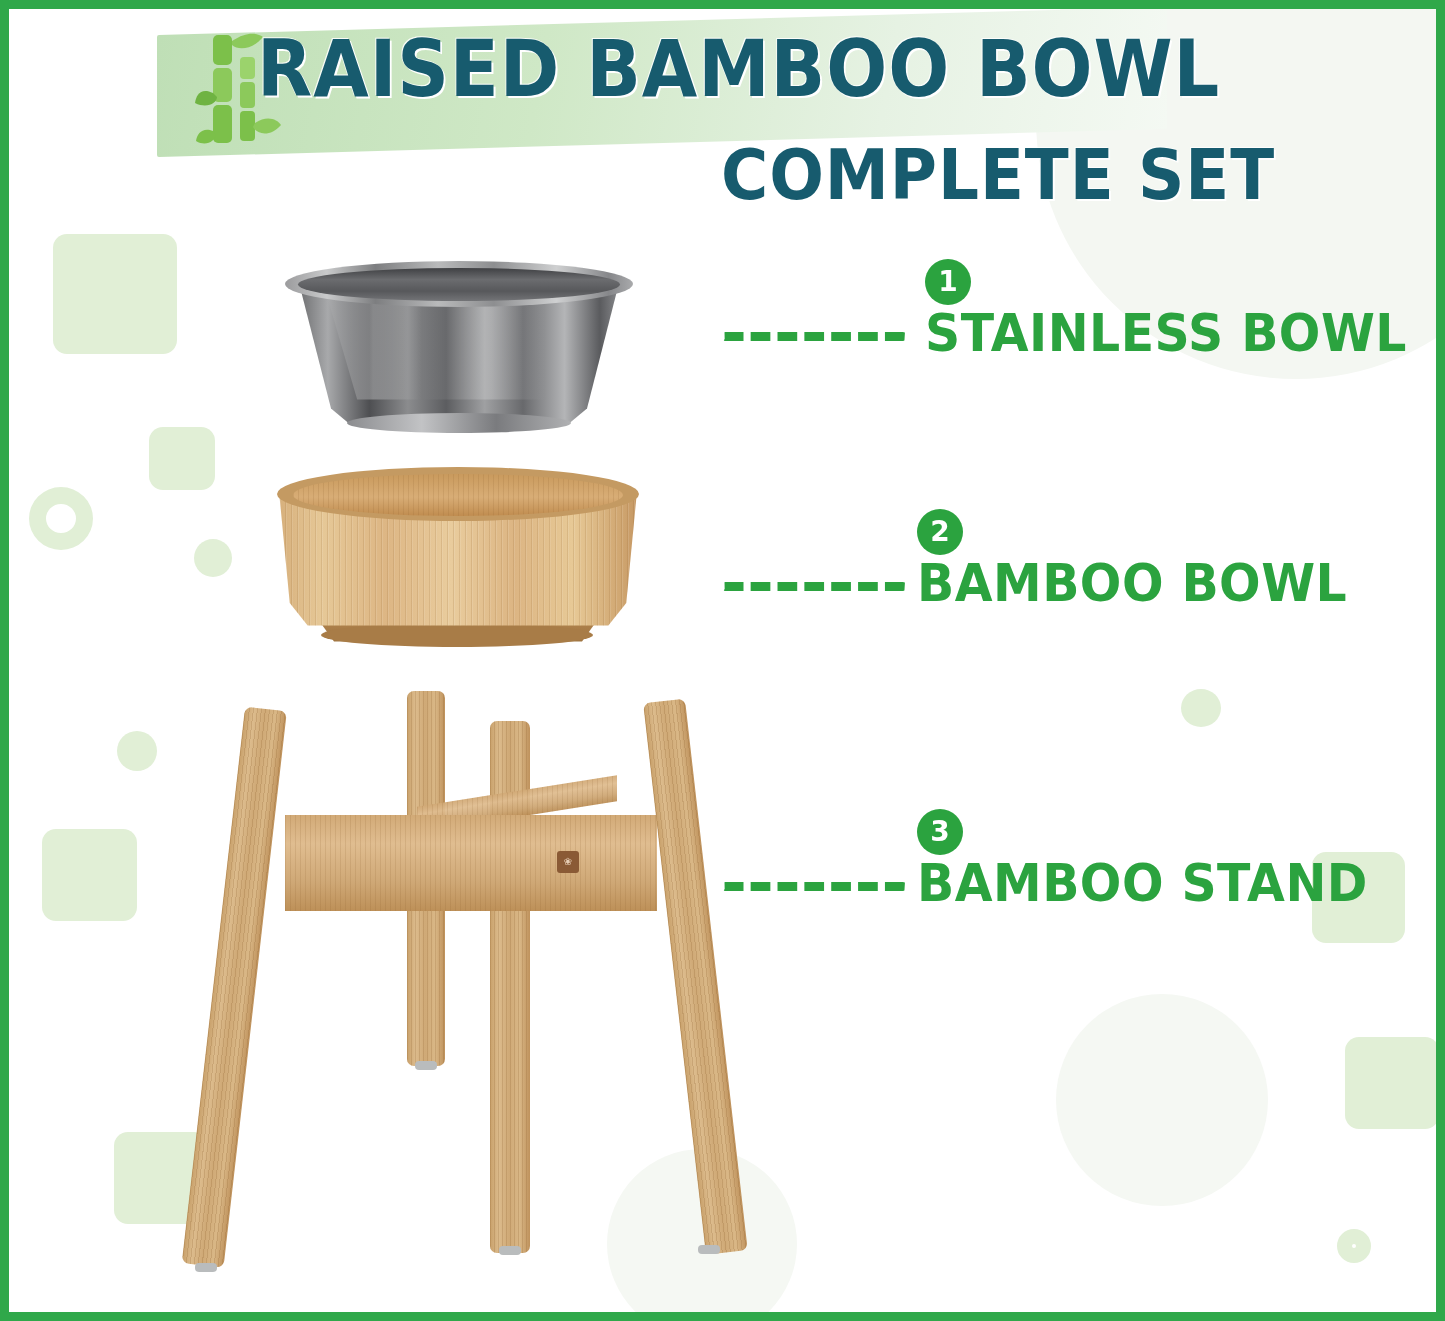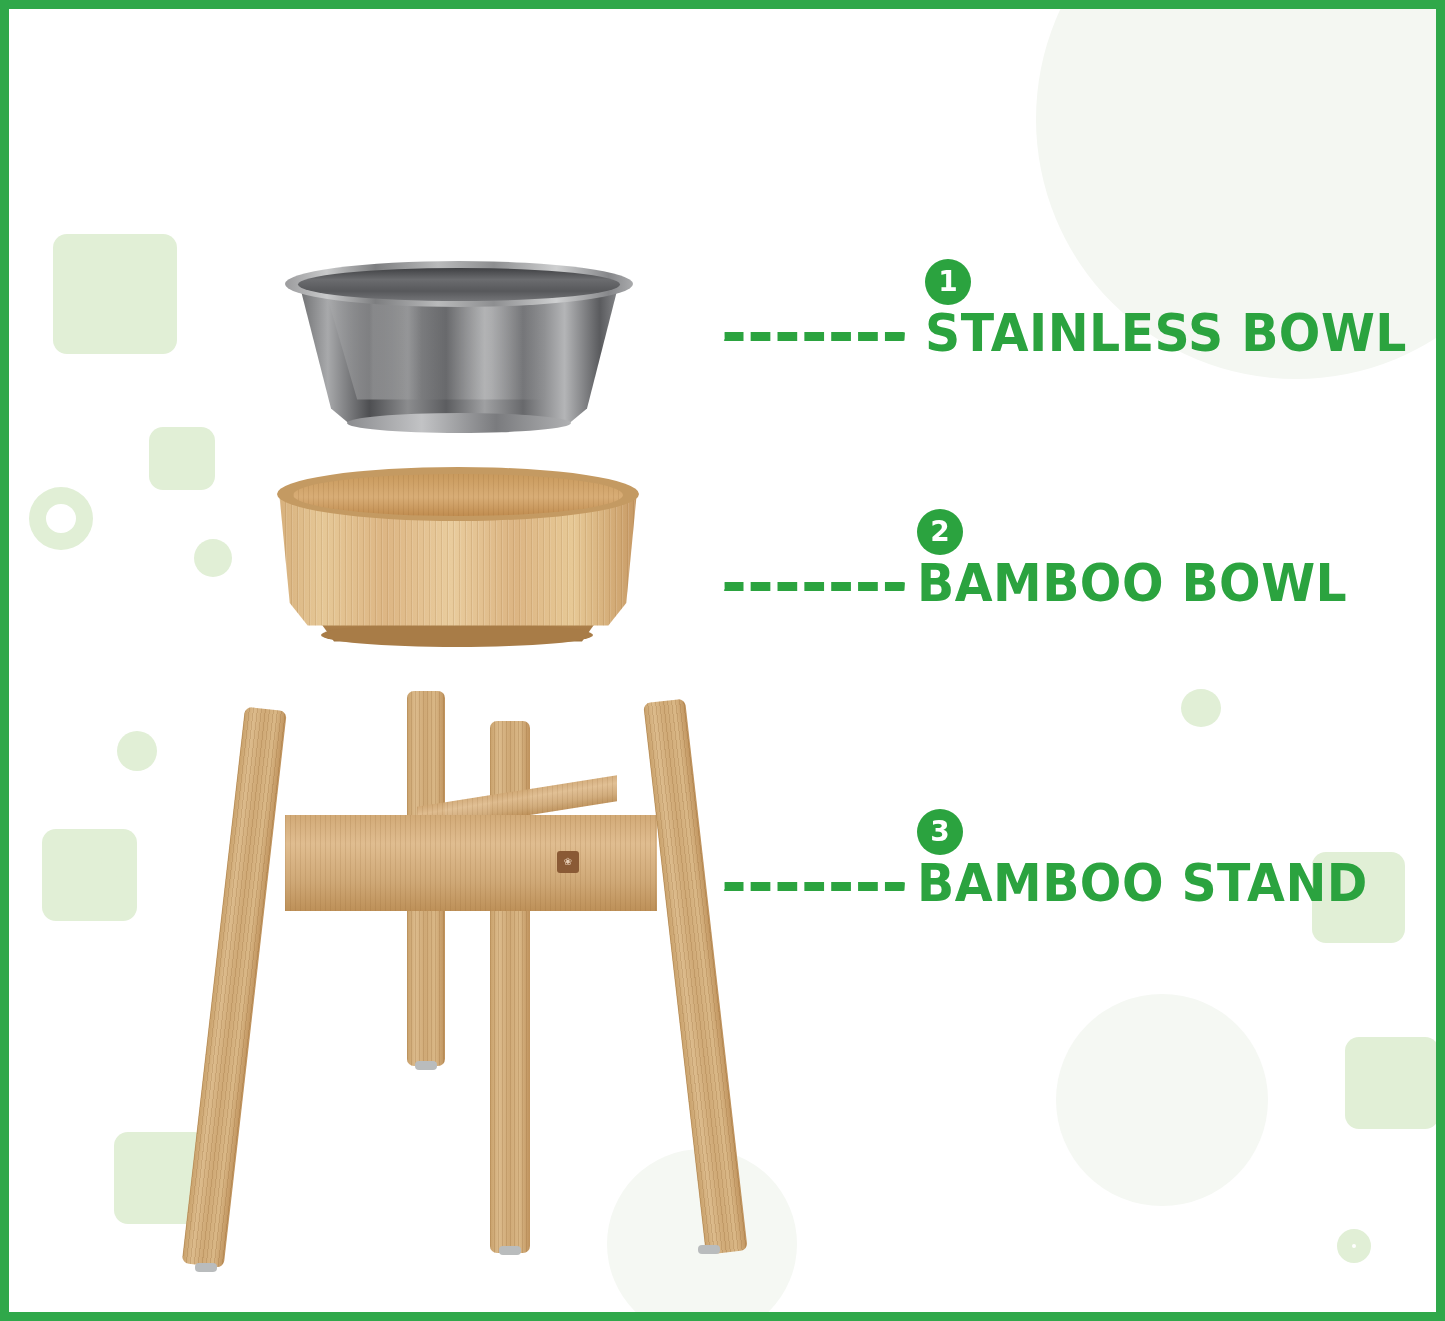--- a/index.html
+++ b/index.html
@@ -332,20 +332,44 @@
     <div class="deco deco-ci" style="left:108px; top:722px; width:40px; height:40px;"></div>
     <div class="deco deco-sq" style="left:33px; top:820px; width:95px; height:92px;"></div>
     <div class="deco deco-ci" style="left:92px; top:832px; width:36px; height:36px;"></div>
     <div class="deco deco-sq" style="left:105px; top:1123px; width:94px; height:92px;"></div>
 
     <div class="deco deco-ci" style="left:1172px; top:680px; width:40px; height:38px;"></div>
     <div class="deco deco-sq" style="left:1303px; top:843px; width:93px; height:91px;"></div>
     <div class="deco deco-sq" style="left:1336px; top:1028px; width:94px; height:92px;"></div>
     <div class="deco deco-ring" style="left:1328px; top:1220px; width:34px; height:34px; border:15px solid #e1efd6;"></div>
 
+    <div class="header">
+      <div class="title-banner"></div>
+
+      <span class="bamboo-sprig">
+        <svg width="92" height="128" viewBox="0 0 92 128" xmlns="http://www.w3.org/2000/svg">
+
+          <rect x="18" y="8" width="19" height="30" rx="5" fill="#7cc04a"></rect>
+          <rect x="18" y="41" width="19" height="34" rx="5" fill="#8cc95b"></rect>
+          <rect x="18" y="78" width="19" height="38" rx="5" fill="#7cc04a"></rect>
+
+          <rect x="45" y="30" width="15" height="22" rx="4" fill="#9bd36c"></rect>
+          <rect x="45" y="55" width="15" height="26" rx="4" fill="#8cc95b"></rect>
+          <rect x="45" y="84" width="15" height="30" rx="4" fill="#7cc04a"></rect>
+
+          <path d="M37 14 C52 4 62 6 68 10 C58 22 44 24 37 18 Z" fill="#8cc95b"></path>
+          <path d="M18 66 C6 60 1 68 0 76 C12 82 22 76 22 70 Z" fill="#6fb342"></path>
+          <path d="M60 96 C72 88 82 92 86 98 C76 110 62 108 58 100 Z" fill="#8cc95b"></path>
+          <path d="M18 104 C8 100 2 106 1 114 C11 120 20 114 21 108 Z" fill="#7cc04a"></path>
+        </svg>
+      </span>
+
+      <div class="title-line1">RAISED BAMBOO BOWL</div>
+      <div class="title-line2">COMPLETE SET</div>
+    </div>
 
     <div class="steel-bowl">
       <div class="steel-body"></div>
       <div class="steel-body-sheen"></div>
       <div class="steel-foot"></div>
       <div class="steel-rim"></div>
       <div class="steel-rim-inner"></div>
     </div>
 
     <div class="label-group" style="left:712px; top:250px; width:620px; height:120px;">

